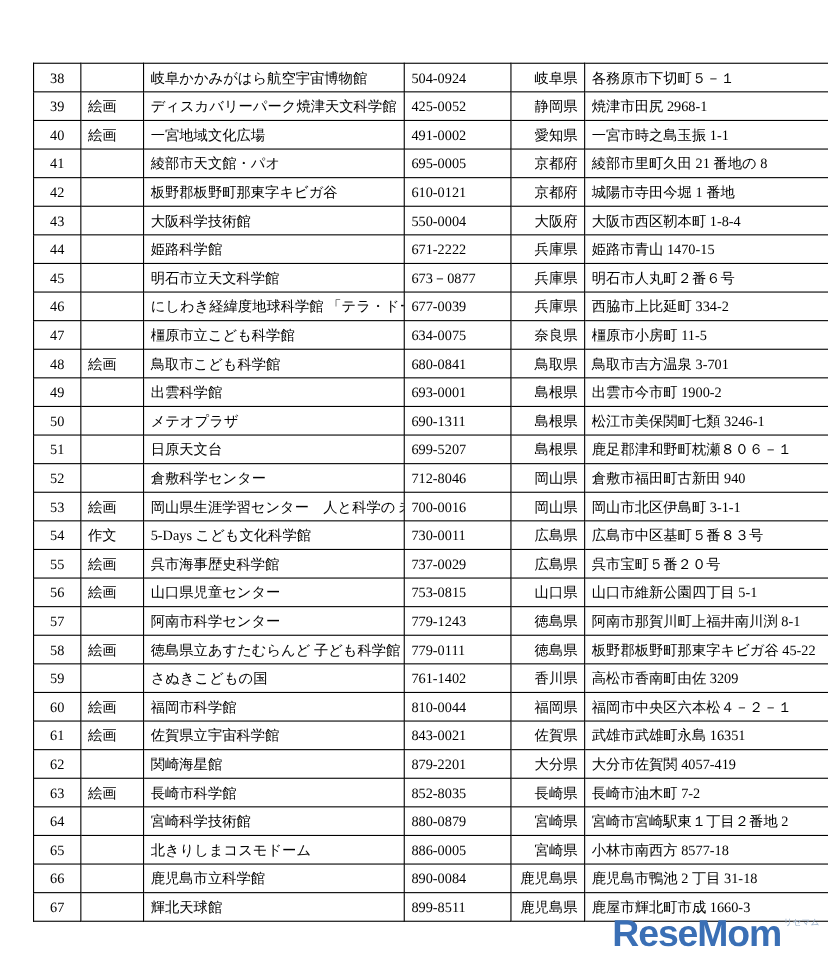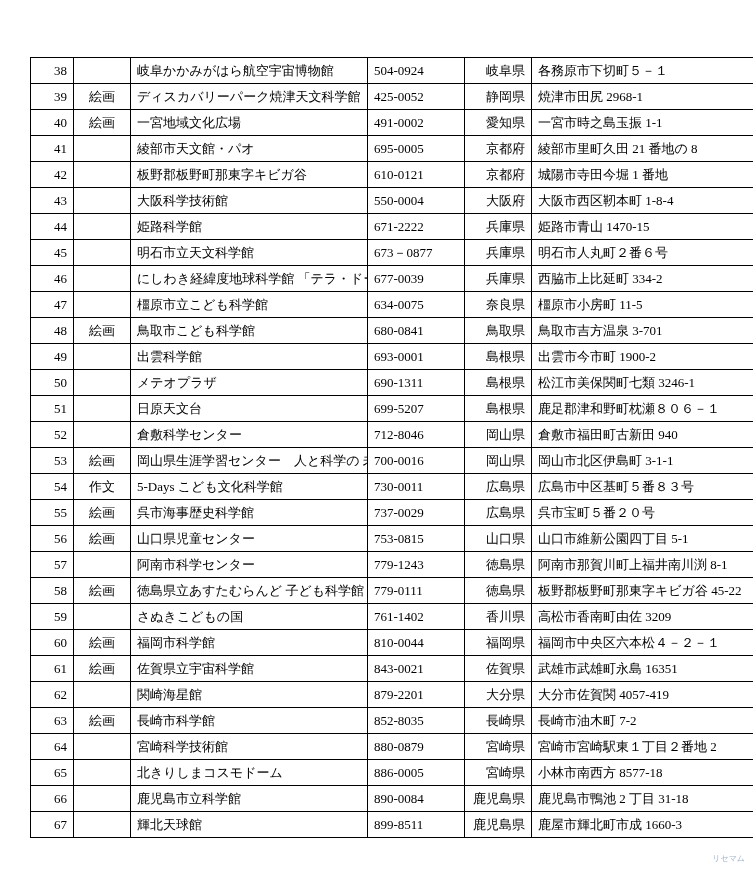--- a/index.html
+++ b/index.html
@@ -14,22 +14,22 @@
   }
   table.museum td{
     border:1px solid #000;
     font-size:13px;
     line-height:25px;
     padding:0 6px;
     vertical-align:middle;
     overflow:hidden;
     white-space:nowrap;
   }
-  td.col-no{width:30px;text-align:right;padding-left:5px;margin-top:10px;}
-  td.col-cat{width:44px;text-align:center;padding:0 2px;}
+  td.col-no{width:30px;text-align:center;padding-left:5px;margin-top:10px;}
+  td.col-cat{width:44px;padding:0 2px;}
   td.col-name{width:224px;white-space:pre-line;}
   td.col-postal{width:84px;text-align:left;padding:0 2px;}
   td.col-pref{width:54px;text-align:right;padding:0 2px;}
   td.col-addr{width:252px;}
   .logo{
     position:absolute;right:8px;bottom:6px;
     font-family:"Liberation Sans","DejaVu Sans",sans-serif;
     display:flex;align-items:flex-start;
   }
   .logo .logo-text{
@@ -284,14 +284,15 @@
         <td class="col-cat"></td>
         <td class="col-name">輝北天球館</td>
         <td class="col-postal">899-8511</td>
         <td class="col-pref">鹿児島県</td>
         <td class="col-addr">鹿屋市輝北町市成 1660-3</td>
       </tr>
     </tbody>
 </table>
 
 <div class="logo">
+  <span class="logo-text">ReseMom</span>
   <span class="logo-kana">リセマム</span>
 </div>
 
 </body></html>

